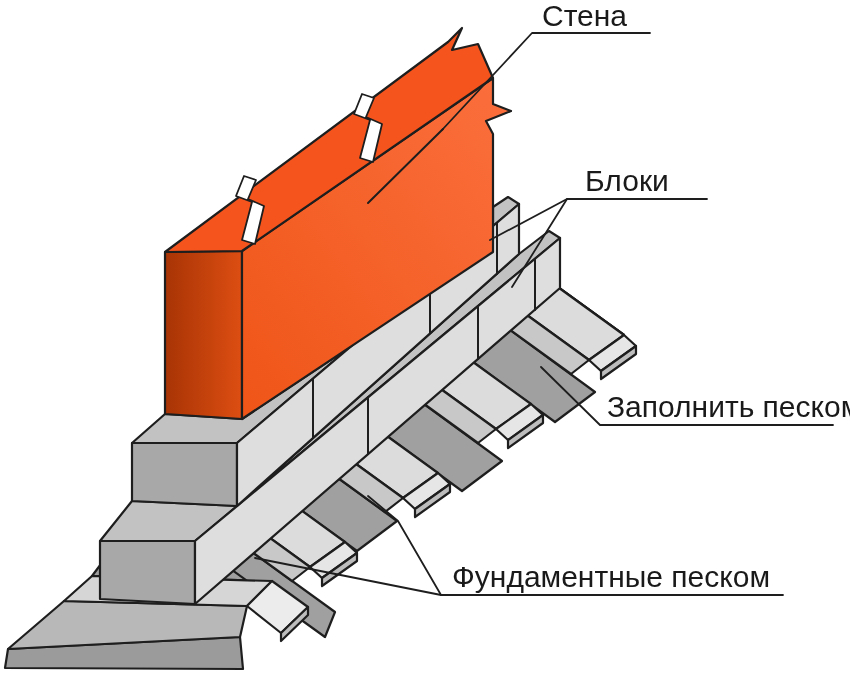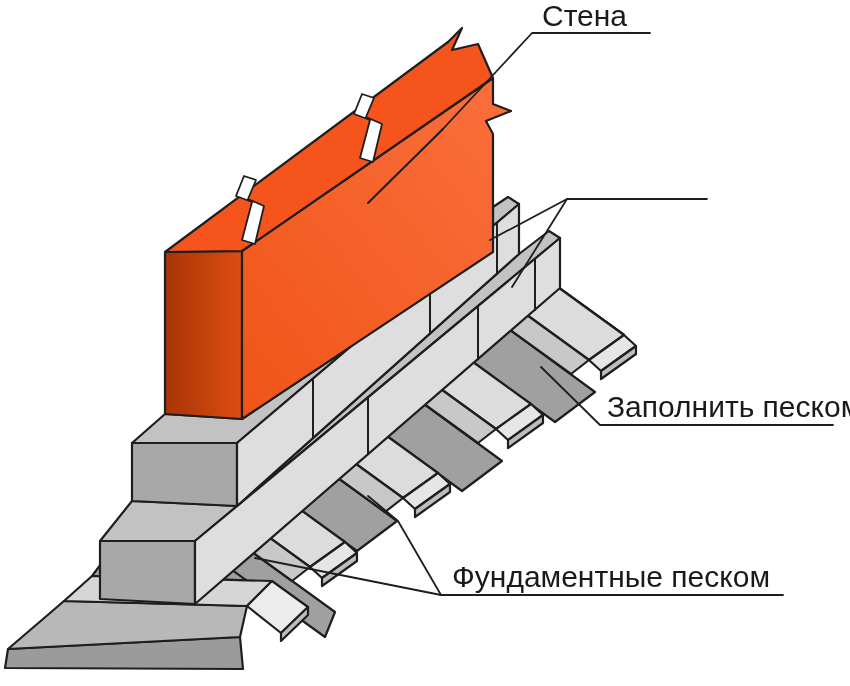--- a/index.html
+++ b/index.html
@@ -142,15 +142,16 @@
     <polyline class="leader" points="650,33 532,33 442,130"></polyline>
     <polyline class="leader" points="707,199 567,199 490,240"></polyline>
     <polyline class="leader" points="567,199 512,287"></polyline>
     <polyline class="leader" points="833,425 600,425 541,367"></polyline>
     <polyline class="leader" points="783,595 441,595 398,521 368,496"></polyline>
     <polyline class="leader" points="441,595 255,558"></polyline>
   </g>
 </svg>
 
   <div class="label" style="left:542px;top:0px;">Стена</div>
+  <div class="label" style="left:585px;top:165px;">Блоки</div>
   <div class="label" style="left:607px;top:391px;">Заполнить песком</div>
   <div class="label" style="left:452px;top:561px;">Фундаментные песком</div>
 </div>
 
 </body></html>

